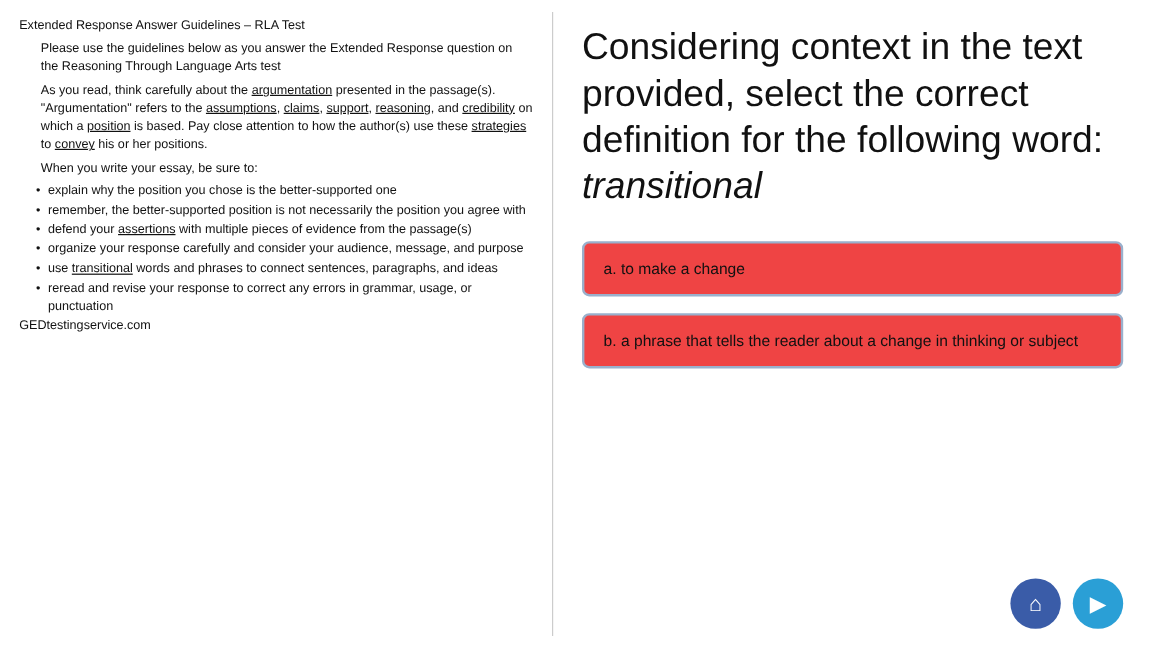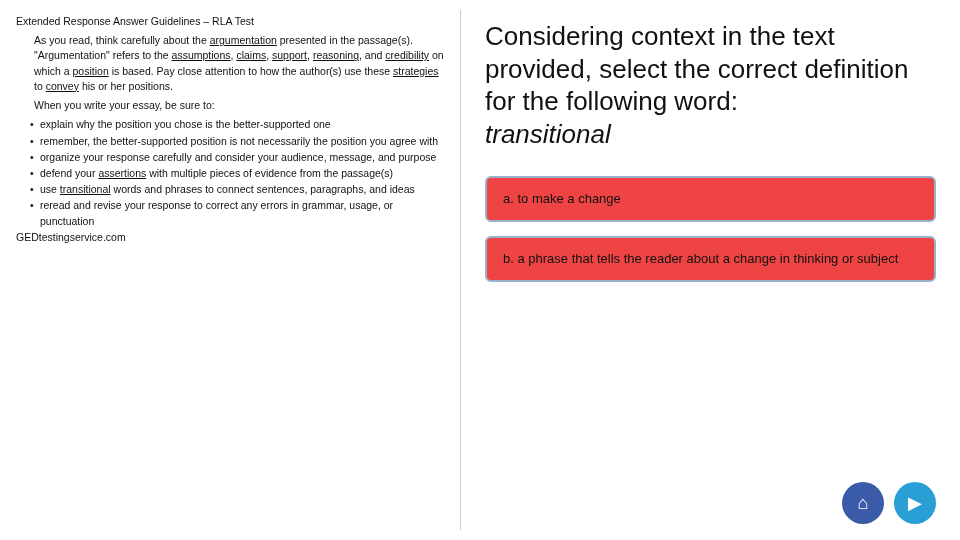--- a/index.html
+++ b/index.html
@@ -57,21 +57,21 @@
 
     
     .right-panel {
       flex: 1;
       padding: 20px 24px 16px 24px;
       display: flex;
       flex-direction: column;
     }
 
     .question-title {
-      font-size: 26px;
+      font-size: 31px;
       font-weight: normal;
       color: #111;
       line-height: 1.25;
       margin-bottom: 6px;
     }
 
     .question-title em {
       font-style: italic;
       font-weight: normal;
     }
@@ -133,29 +133,30 @@
       width: 1px;
       background: #ccc;
       margin: 10px 0;
     }
   </style>
 </head>
 <body>
 
 <div class="left-panel">
   <p>Extended Response Answer Guidelines – RLA Test</p>
+  <p class="indent">Please use the guidelines below as you answer the Extended Response question on the Reasoning Through Language Arts test</p>
   <p class="indent">
     As you read, think carefully about the <span class="underline">argumentation</span> presented in the passage(s). "Argumentation" refers to the <span class="underline">assumptions</span>, <span class="underline">claims</span>, <span class="underline">support</span>, <span class="underline">reasoning</span>, and <span class="underline">credibility</span> on which a <span class="underline">position</span> is based. Pay close attention to how the author(s) use these <span class="underline">strategies</span> to <span class="underline">convey</span> his or her positions.
   </p>
   <p class="indent">When you write your essay, be sure to:</p>
   <ul>
     <li>explain why the position you chose is the better-supported one</li>
     <li>remember, the better-supported position is not necessarily the position you agree with</li>
+    <li>defend your <span class="underline">assertions</span> with multiple pieces of evidence from the passage(s)</li>
     <li>organize your response carefully and consider your audience, message, and purpose</li>
-    <li>defend your <span class="underline">assertions</span> with multiple pieces of evidence from the passage(s)</li>
     <li>use <span class="underline">transitional</span> words and phrases to connect sentences, paragraphs, and ideas</li>
     <li>reread and revise your response to correct any errors in grammar, usage, or punctuation</li>
   </ul>
   <p>GEDtestingservice.com</p>
 </div>
 
 <div class="divider"></div>
 
 <div class="right-panel">
   <div class="question-title">

